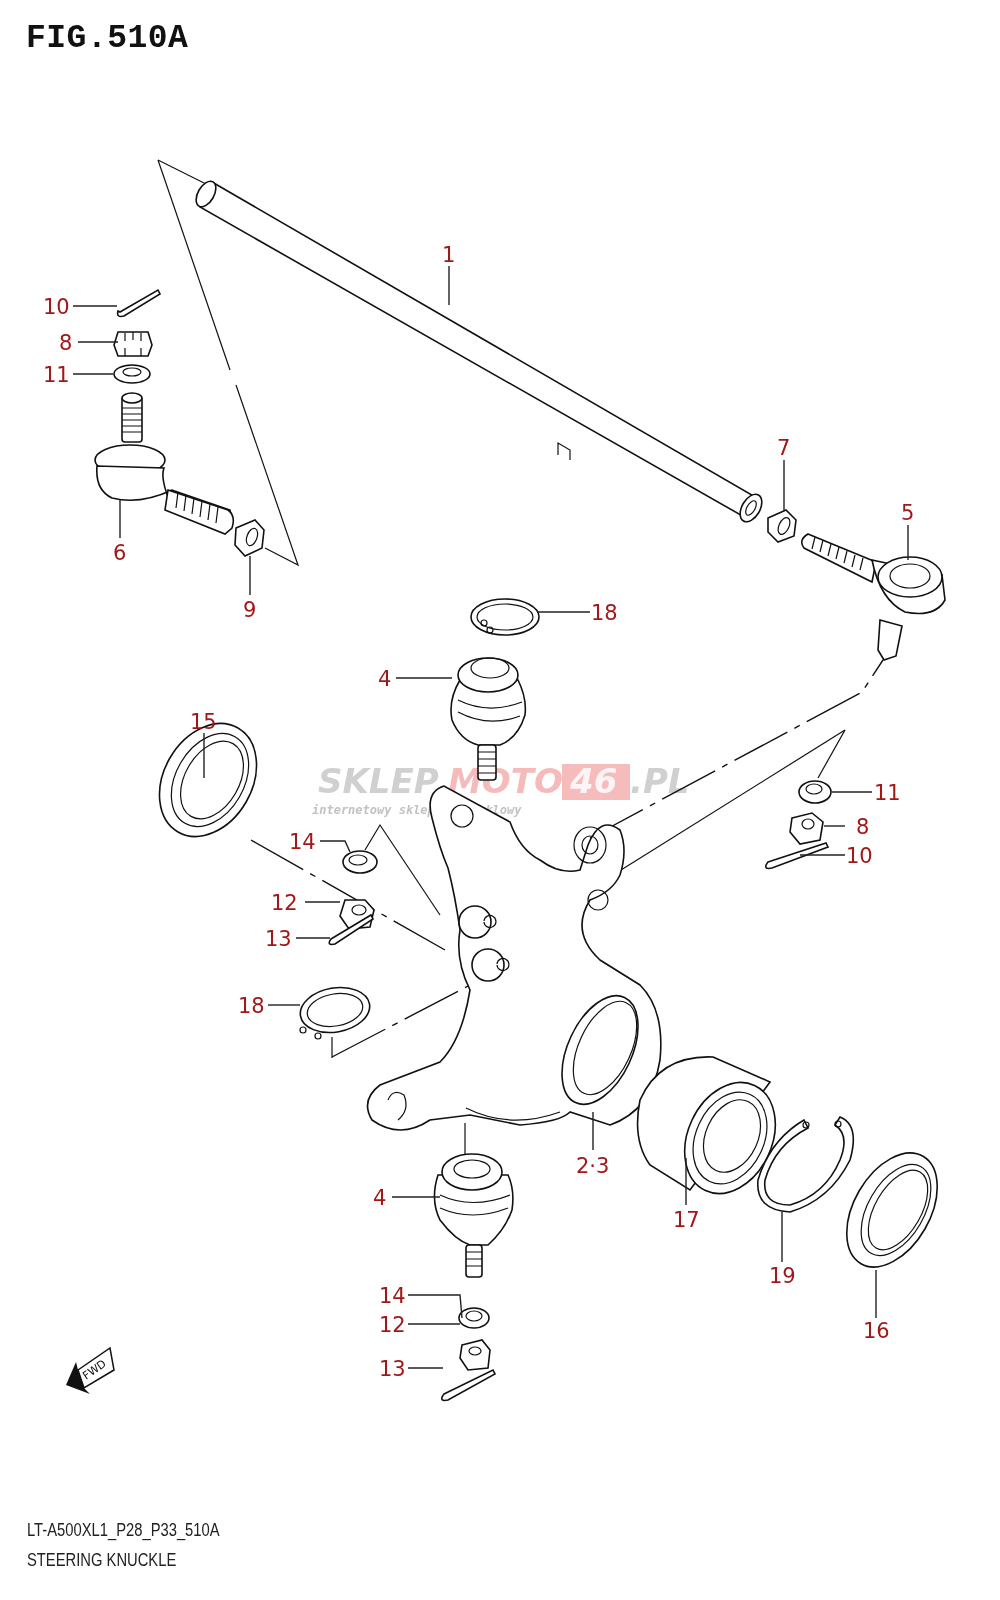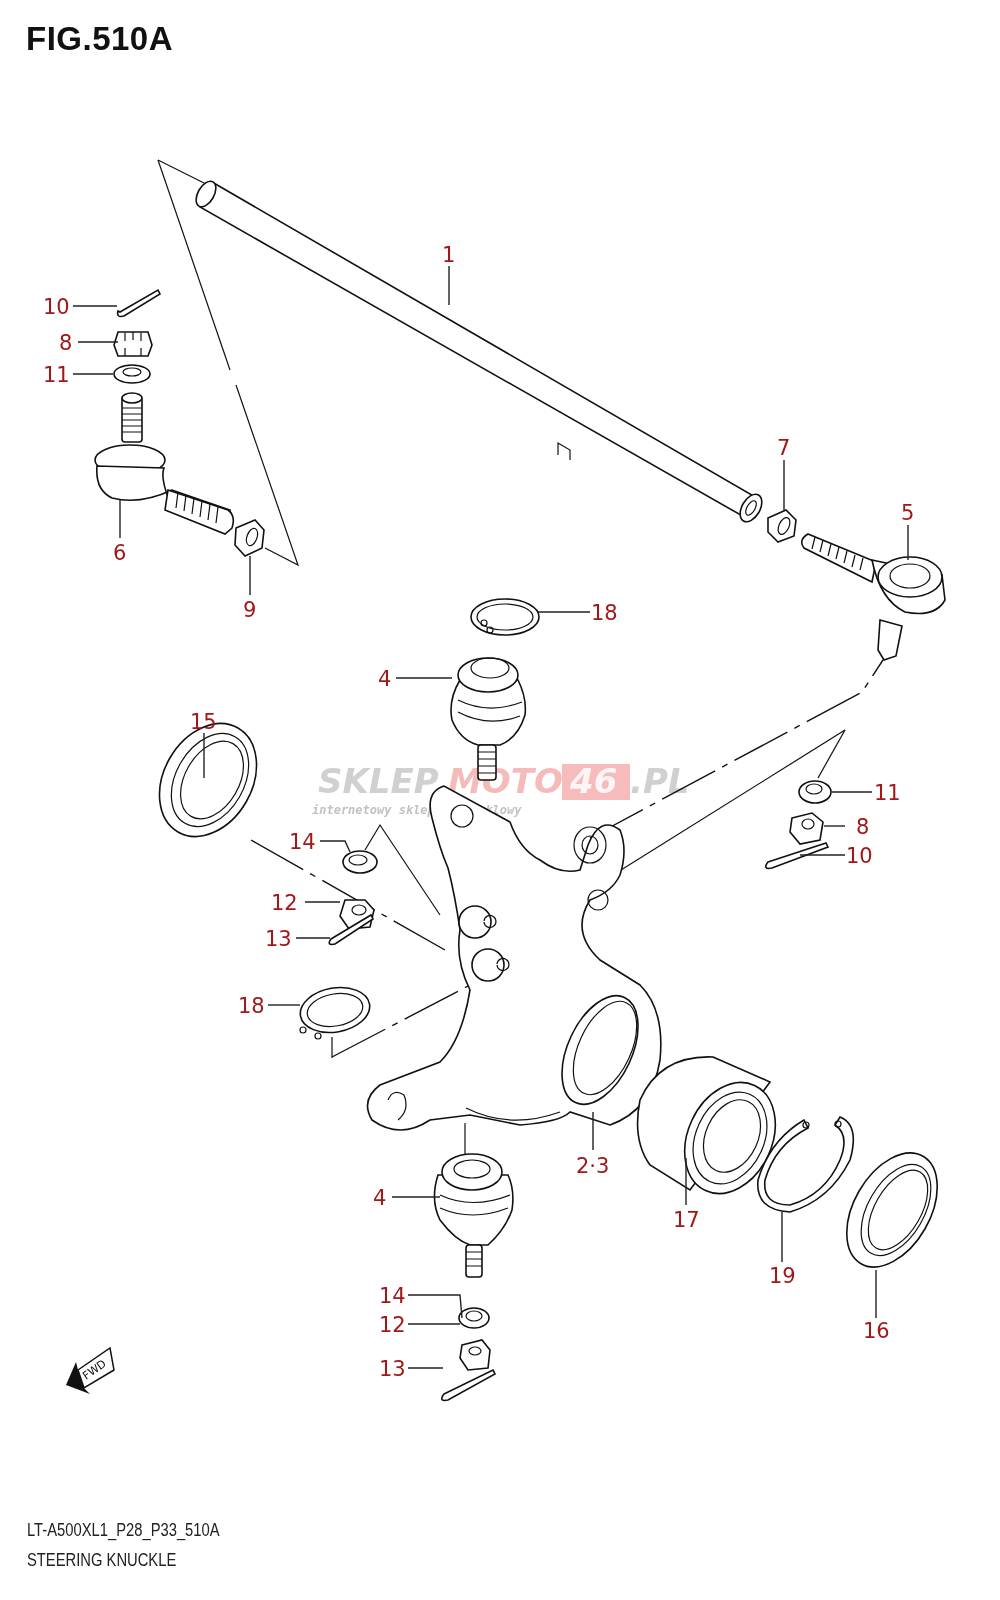--- a/index.html
+++ b/index.html
@@ -1,17 +1,17 @@
 <!DOCTYPE html>
 <html><head>
 <meta charset="utf-8">
 <style>
   html, body { margin:0; padding:0; background:#ffffff; }
   body { width:1000px; height:1600px; position:relative; overflow:hidden; font-family:"DejaVu Sans", sans-serif; }
-  #fig-title { position:absolute; left:26px; top:20px; font-family:Liberation Sans, sans-serif; font-weight:bold; font-size:33px; color:#111; letter-spacing:0.5px; }
+  #fig-title { position:absolute; left:26px; top:20px; font-family:Liberation Mono, monospace; font-weight:bold; font-size:33px; color:#111; letter-spacing:0.5px; }
   #footer-code { position:absolute; left:27px; top:1520px; font-family:"Liberation Sans", sans-serif; font-size:18px; color:#222; transform:scaleX(0.82); transform-origin:left top; }
   #footer-title { position:absolute; left:27px; top:1550px; font-family:"Liberation Sans", sans-serif; font-size:18px; color:#222; transform:scaleX(0.82); transform-origin:left top; }
   svg#diagram { position:absolute; left:0; top:0; }
   .part { fill:#fff; stroke:#111; stroke-width:1.6; }
   .thin { fill:none; stroke:#111; stroke-width:1.2; }
   .lead { fill:none; stroke:#222; stroke-width:1.4; }
   .dash { fill:none; stroke:#111; stroke-width:1.4; stroke-dasharray:60 8 6 8; }
   .callout { fill:#a01818; font-family:"DejaVu Sans", sans-serif; font-size:21px; }
   .wm1 { font-family:"DejaVu Sans", sans-serif; font-weight:bold; font-style:italic; font-size:34px; fill:#c8c8c8; opacity:0.85; }
   .wm2 { font-family:"DejaVu Sans Mono", monospace; font-weight:bold; font-style:italic; font-size:12px; fill:#bcbcbc; opacity:0.9; }

